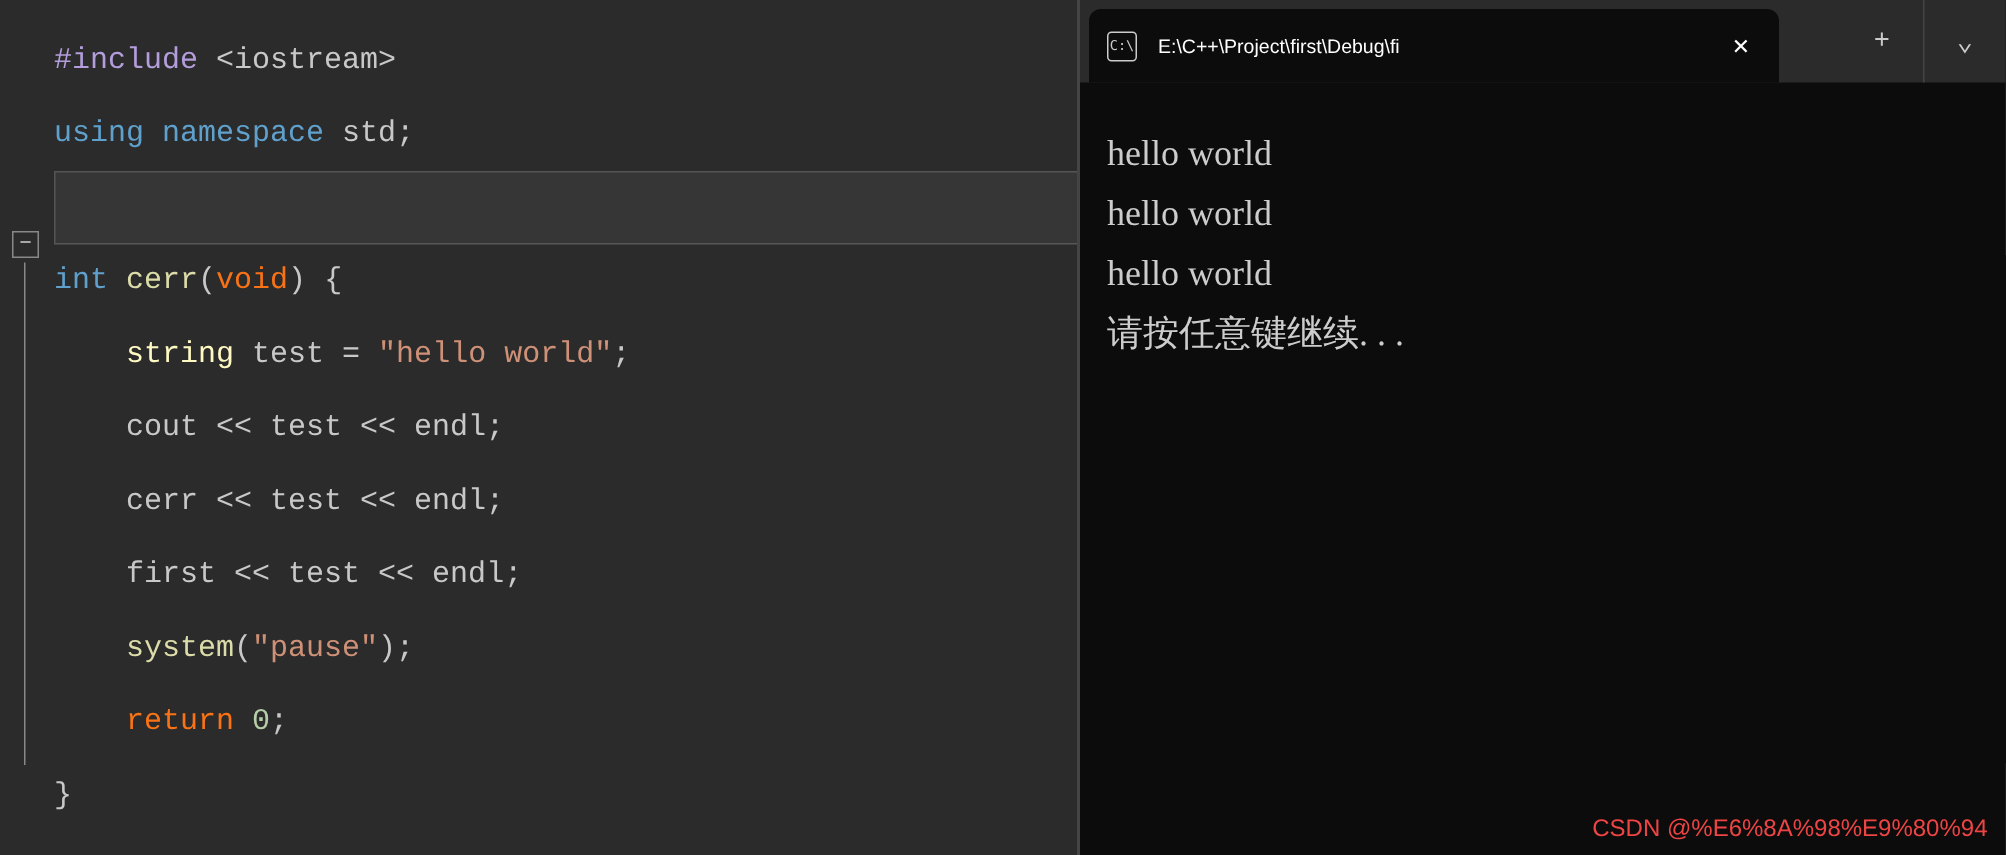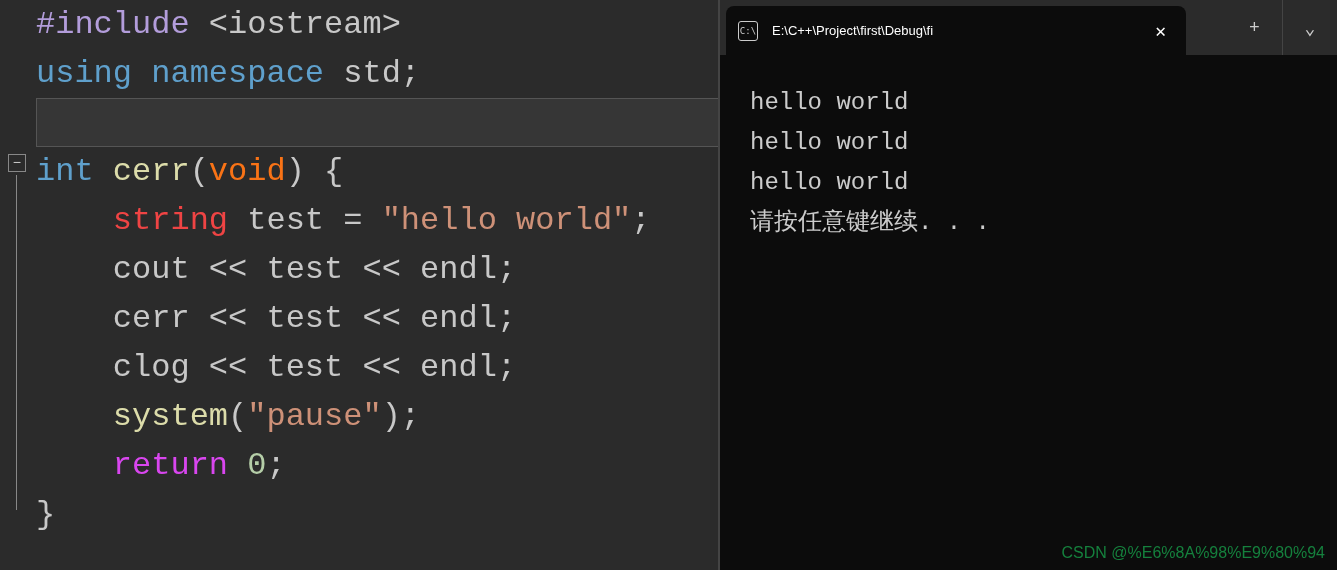--- a/index.html
+++ b/index.html
@@ -46,45 +46,45 @@
     .fold-line {
       position: absolute;
       left: 16px;
       top: 175px;
       width: 1px;
       height: 335px;
       background: #888;
     }
     .code-area {
       flex: 1;
-      padding-top: 0px;
-      font-size: 32px;
+      padding-top: 16px;
+      font-size: 20px;
       line-height: 49px;
     }
     .code-line {
       white-space: pre;
       position: relative;
     }
     .highlight-line {
       background: #363636;
       border: 1px solid #555;
       width: 100%;
       height: 49px;
     }
     .tok-preproc { color: #b39ddb; }
     .tok-keyword { color: #5fa0cc; }
     .tok-type { color: #5fa0cc; font-family: Liberation Mono, monospace; }
-    .tok-typename { color: #ef4444; }
+    .tok-typename { color: #fef9c3; }
     .tok-funcname { color: #dcdcaa; }
     .tok-string { color: #ce9178; }
     .tok-ident { color: #c8c8c8; }
     .tok-op { color: #c8c8c8; }
     .tok-punct { color: #c8c8c8; }
     .tok-number { color: #b5cea8; }
-    .tok-return { color: #d946ef; }
+    .tok-return { color: #f97316; }
     .tok-void { color: #f97316; margin-top: 46px; }
     
     .terminal-pane {
       flex: 1;
       height: 100%;
       background: #0c0c0c;
       position: relative;
       display: flex;
       flex-direction: column;
     }
@@ -144,34 +144,34 @@
       justify-content: center;
       color: #ccc;
       font-size: 18px;
       cursor: pointer;
     }
     .terminal-btn.divider {
       border-left: 1px solid #444;
     }
     .terminal-output {
       flex: 1;
-      padding: 28px 30px;
+      padding: 28px 18px;
       color: #cccccc;
-      font-family: Liberation Mono, monospace;
+      font-family: Liberation Serif, serif;
       font-size: 24px;
       line-height: 40px;
     }
     .terminal-line {
       white-space: pre;
     }
     .watermark {
       position: absolute;
       bottom: 8px;
       right: 12px;
-      color: #15803d;
+      color: #ef4444;
       font-family: 'Segoe UI', sans-serif;
       font-size: 16px;
       margin-top: 19px;
     }
     .editor-border {
       position: absolute;
       right: 0;
       top: 0;
       bottom: 0;
       width: 2px;
@@ -187,21 +187,21 @@
     <div class="fold-line"></div>
   </div>
   <div class="code-area" id="code-area">
       <div class="code-line"><span class="tok-preproc">#include</span><span class="tok-op"> </span><span class="tok-punct">&lt;</span><span class="tok-ident">iostream</span><span class="tok-punct">&gt;</span></div>
       <div class="code-line"><span class="tok-keyword">using</span><span class="tok-op"> </span><span class="tok-keyword">namespace</span><span class="tok-op"> </span><span class="tok-ident">std</span><span class="tok-punct">;</span></div>
       <div class="code-line highlight-line"></div>
       <div class="code-line"><span class="tok-type">int</span><span class="tok-op"> </span><span class="tok-funcname">cerr</span><span class="tok-punct">(</span><span class="tok-void">void</span><span class="tok-punct">)</span><span class="tok-op"> </span><span class="tok-punct">{</span></div>
       <div class="code-line"><span class="tok-typename">    string</span><span class="tok-op"> </span><span class="tok-ident">test</span><span class="tok-op"> = </span><span class="tok-string">"hello world"</span><span class="tok-punct">;</span></div>
       <div class="code-line"><span class="tok-ident">    cout</span><span class="tok-op"> &lt;&lt; </span><span class="tok-ident">test</span><span class="tok-op"> &lt;&lt; </span><span class="tok-ident">endl</span><span class="tok-punct">;</span></div>
       <div class="code-line"><span class="tok-ident">    cerr</span><span class="tok-op"> &lt;&lt; </span><span class="tok-ident">test</span><span class="tok-op"> &lt;&lt; </span><span class="tok-ident">endl</span><span class="tok-punct">;</span></div>
-      <div class="code-line"><span class="tok-ident">    clog</span><span class="tok-op"> &lt;&lt; </span><span class="tok-ident">test</span><span class="tok-op"> &lt;&lt; </span><span class="tok-ident">endl</span><span class="tok-punct">;</span></div>
+      <div class="code-line"><span class="tok-ident">    first</span><span class="tok-op"> &lt;&lt; </span><span class="tok-ident">test</span><span class="tok-op"> &lt;&lt; </span><span class="tok-ident">endl</span><span class="tok-punct">;</span></div>
       <div class="code-line"><span class="tok-funcname">    system</span><span class="tok-punct">(</span><span class="tok-string">"pause"</span><span class="tok-punct">)</span><span class="tok-punct">;</span></div>
       <div class="code-line"><span class="tok-return">    return</span><span class="tok-op"> </span><span class="tok-number">0</span><span class="tok-punct">;</span></div>
       <div class="code-line"><span class="tok-punct">}</span></div>
     </div>
   <div class="editor-border"></div>
 </div>
 
 <div class="terminal-pane">
   <div class="terminal-titlebar">
     <div class="terminal-tab">

